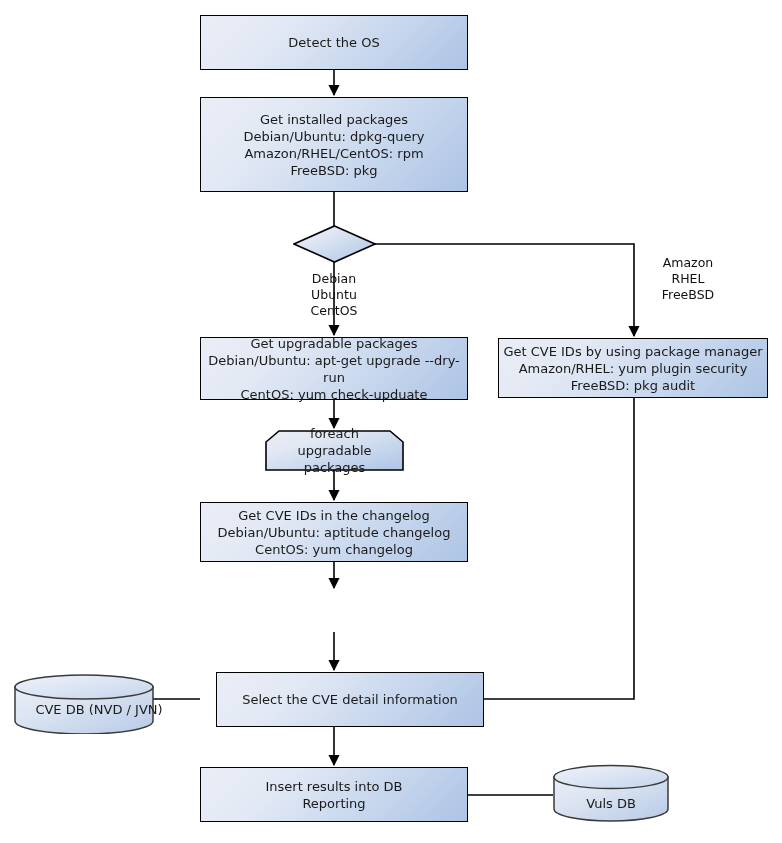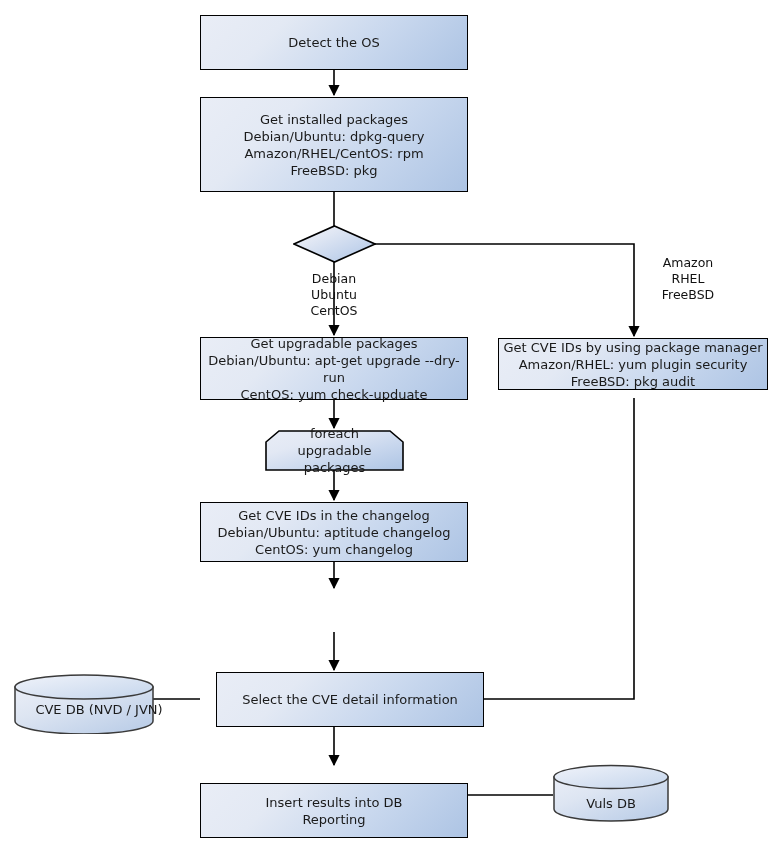--- a/index.html
+++ b/index.html
@@ -167,21 +167,21 @@
   <div class="edge-label" style="left:282px; top:271px; width:104px;">Debian
 Ubuntu
 CentOS</div>
 
   <div class="node proc" style="left:200px; top:337px; width:268px; height:63px;">
     <span>Get upgradable packages
 Debian/Ubuntu: apt-get upgrade --dry-run
 CentOS: yum check-upduate</span>
   </div>
 
-  <div class="node proc" style="left:498px; top:338px; width:270px; height:52px;align-items:center;">
+  <div class="node proc" style="left:498px; top:338px; width:270px; height:60px;align-items:center;">
     <span>Get CVE IDs by using package manager
 Amazon/RHEL: yum plugin security
 FreeBSD: pkg audit</span>
   </div>
 
   <div class="loop-shape" style="left:265px; top:430px; width:139px; height:41px;">
     <svg width="139" height="41" viewBox="0 0 139 41" style="position:absolute; left:0; top:0;" xmlns="http://www.w3.org/2000/svg">
       <polygon points="14,1 125,1 138,12 138,40 1,40 1,12" fill="url(#nodeGrad)" stroke="#000000" stroke-width="1.6"></polygon>
     </svg>
     <span class="loop-label">foreach
@@ -200,21 +200,21 @@
   </div>
 
   <div class="cyl" style="left:14px; top:674px; width:140px; height:60px;padding-left:15px;">
     <svg width="140" height="60" viewBox="0 0 140 60" style="position:absolute; left:0; top:0;" xmlns="http://www.w3.org/2000/svg">
       <path d="M 1 13 L 1 47 A 69 13 0 0 0 139 47 L 139 13 Z" fill="url(#cylGrad)" stroke="#3a3a3a" stroke-width="1.5"></path>
       <ellipse cx="70" cy="13" rx="69" ry="12" fill="url(#cylTopGrad)" stroke="#3a3a3a" stroke-width="1.5"></ellipse>
     </svg>
     <span class="cyl-label" style="margin-top:10px;">CVE DB (NVD / JVN)</span>
   </div>
 
-  <div class="node proc" style="left:200px; top:767px; width:268px; height:55px;margin-top:16px;">
+  <div class="node proc" style="left:200px; top:767px; width:268px; height:55px;">
     <span>Insert results into DB
 Reporting</span>
   </div>
 
   <div class="cyl" style="left:553px; top:764px; width:116px; height:58px;">
     <svg width="116" height="58" viewBox="0 0 116 58" style="position:absolute; left:0; top:0;" xmlns="http://www.w3.org/2000/svg">
       <path d="M 1 13 L 1 45 A 57 12 0 0 0 115 45 L 115 13 Z" fill="url(#cylGrad)" stroke="#3a3a3a" stroke-width="1.5"></path>
       <ellipse cx="58" cy="13" rx="57" ry="11.5" fill="url(#cylTopGrad)" stroke="#3a3a3a" stroke-width="1.5"></ellipse>
     </svg>
     <span class="cyl-label" style="margin-top:20px;">Vuls DB</span>

